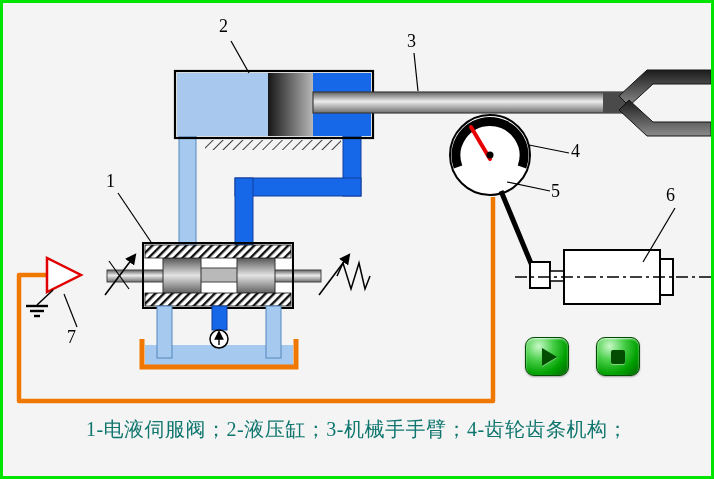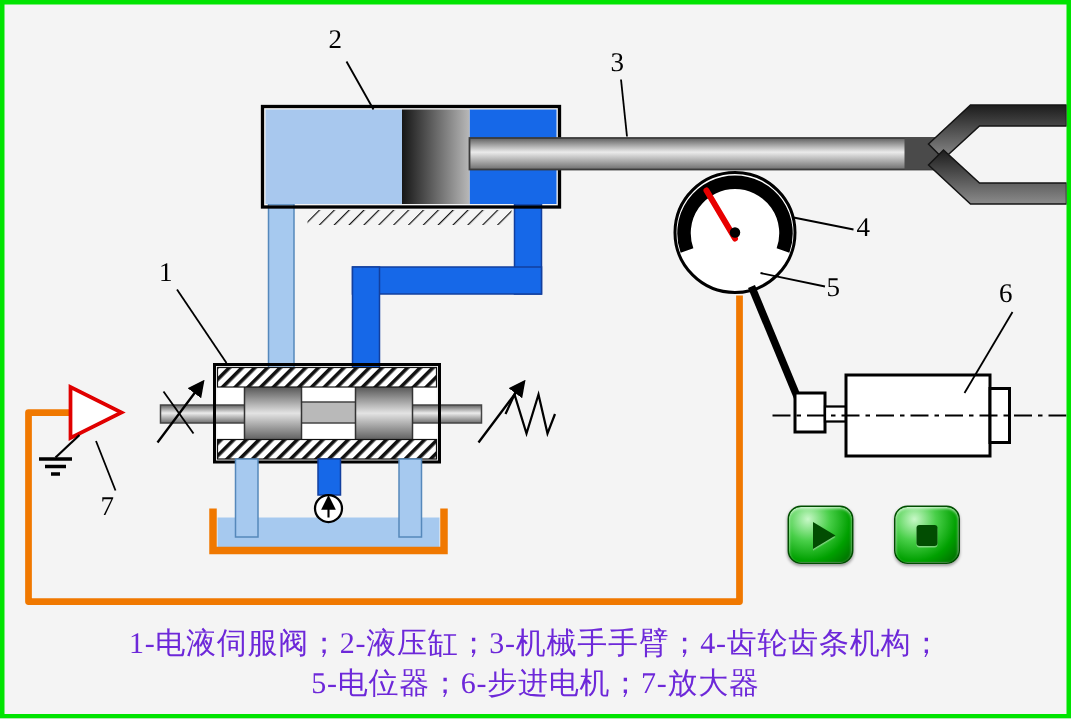--- a/index.html
+++ b/index.html
@@ -8,21 +8,21 @@
     background:#f4f4f4;border:3px solid #00e400;overflow:hidden;
     font-family:"Liberation Serif","DejaVu Serif",serif;
   }
   #diagram-svg{position:absolute;left:0;top:0;}
   .num-label{
     position:absolute;font:18px "Liberation Serif","DejaVu Serif",serif;
     color:#000;user-select:none;
   }
   #caption{
     position:absolute;left:0;right:0;top:413px;text-align:center;
-    color:#6d28d9;font-size:20px;line-height:27px;letter-spacing:.5px;
+    color:#0f766e;font-size:20px;line-height:27px;letter-spacing:.5px;
   }
   .ctl-btn{
     position:absolute;width:42px;height:37px;border-radius:9px;cursor:pointer;
     border:1px solid #004d00;
     background:radial-gradient(circle at 30% 22%, #c8f8c8 0%, #49cf49 35%, #00a000 68%, #006300 100%);
     box-shadow:inset 0 1px 2px rgba(255,255,255,.75), 0 1px 2px rgba(0,0,0,.35);
     display:flex;align-items:center;justify-content:center;
   }
   #play-btn{left:522px;top:334px;}
   #stop-btn{left:593px;top:334px;}
@@ -171,16 +171,15 @@
 
   <div id="play-btn" class="ctl-btn">
     <div class="play-shape"></div>
   </div>
   <div id="stop-btn" class="ctl-btn">
     <div class="stop-shape"></div>
   </div>
 
   <div id="caption">
     <div>1-电液伺服阀；2-液压缸；3-机械手手臂；4-齿轮齿条机构；</div>
-    <div>5-电位器；6-步进电机；7-放大器</div>
   </div>
 
 </div>
 
 </body></html>

